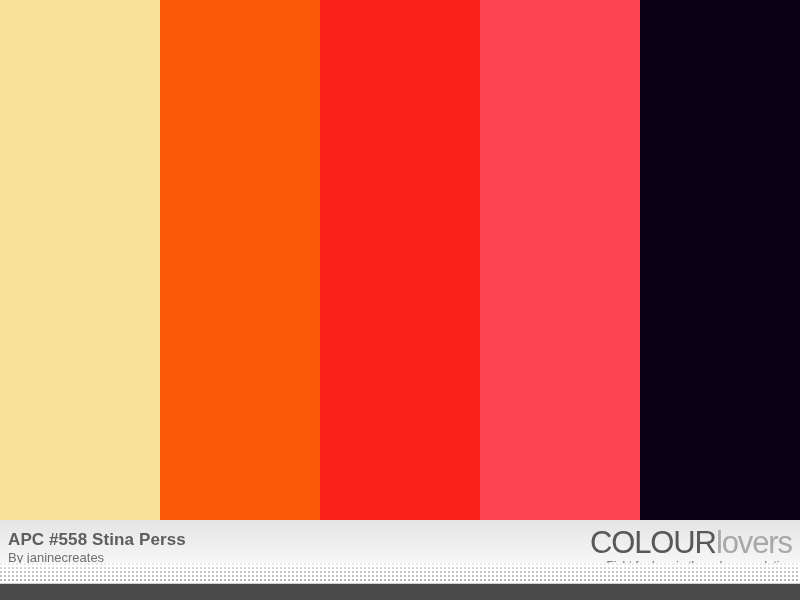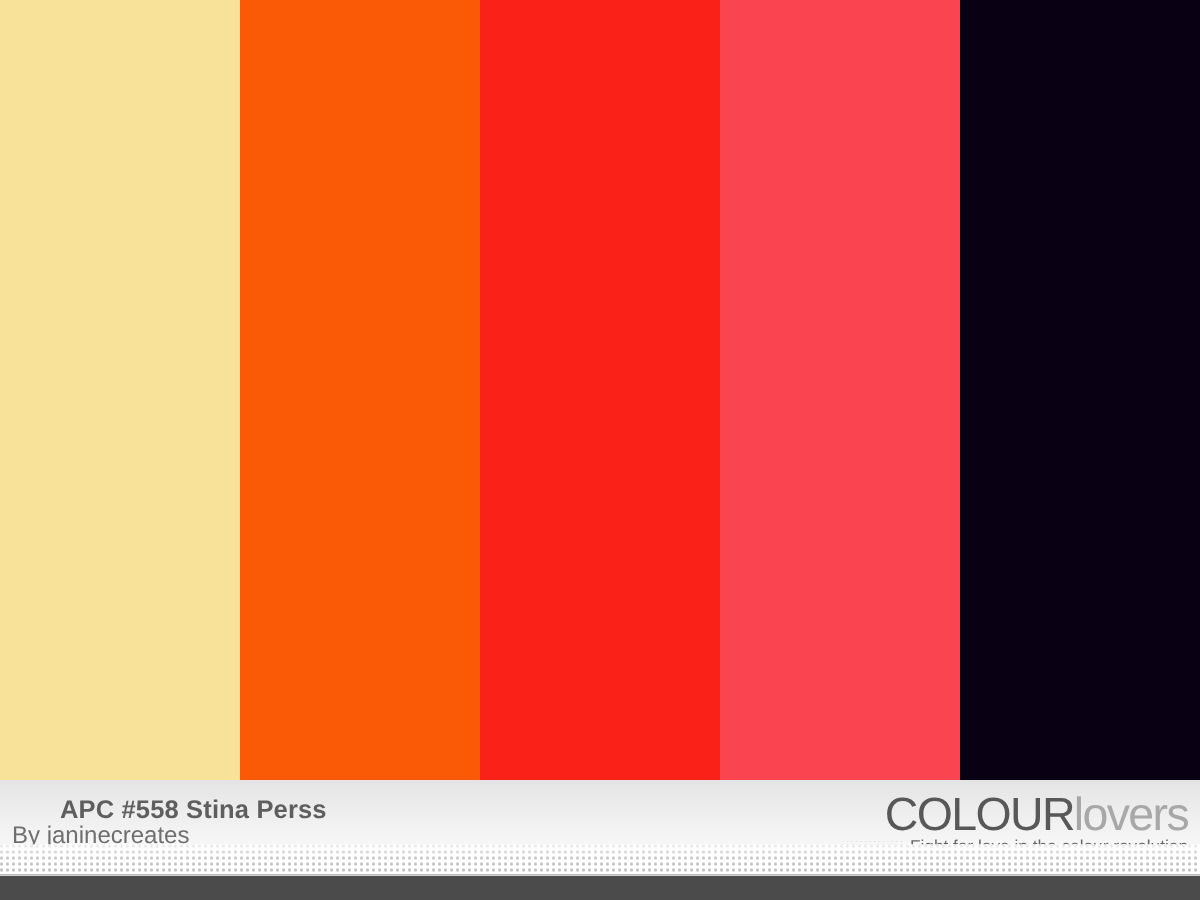--- a/index.html
+++ b/index.html
@@ -56,24 +56,23 @@
     left: 8px;
     top: 10px;
   }
   #palette-title {
     font-size: 17px;
     font-weight: bold;
     color: #5e5e5e;
     letter-spacing: 0.1px;
     line-height: 20px;
     white-space: nowrap;
-    margin-left: 32px;
   }
   #palette-author {
-    font-size: 16px;
+    font-size: 13px;
     color: #6f6f6f;
     line-height: 14px;
     margin-top: 1px;
     white-space: nowrap;
   }
 
   
   #brand {
     position: absolute;
     right: 8px;

